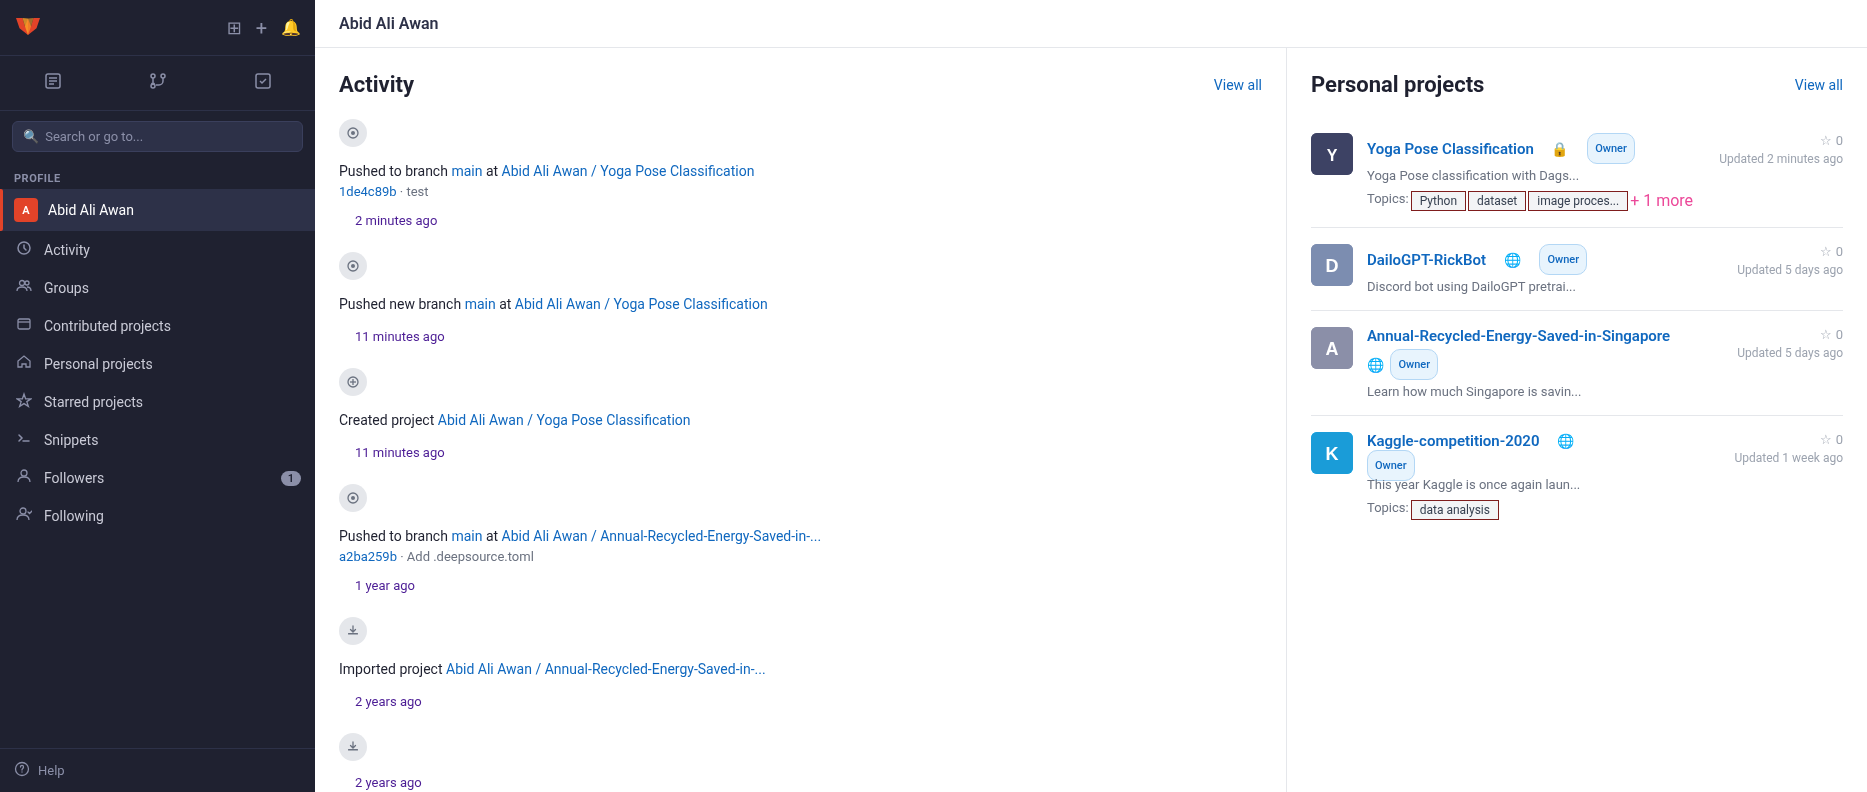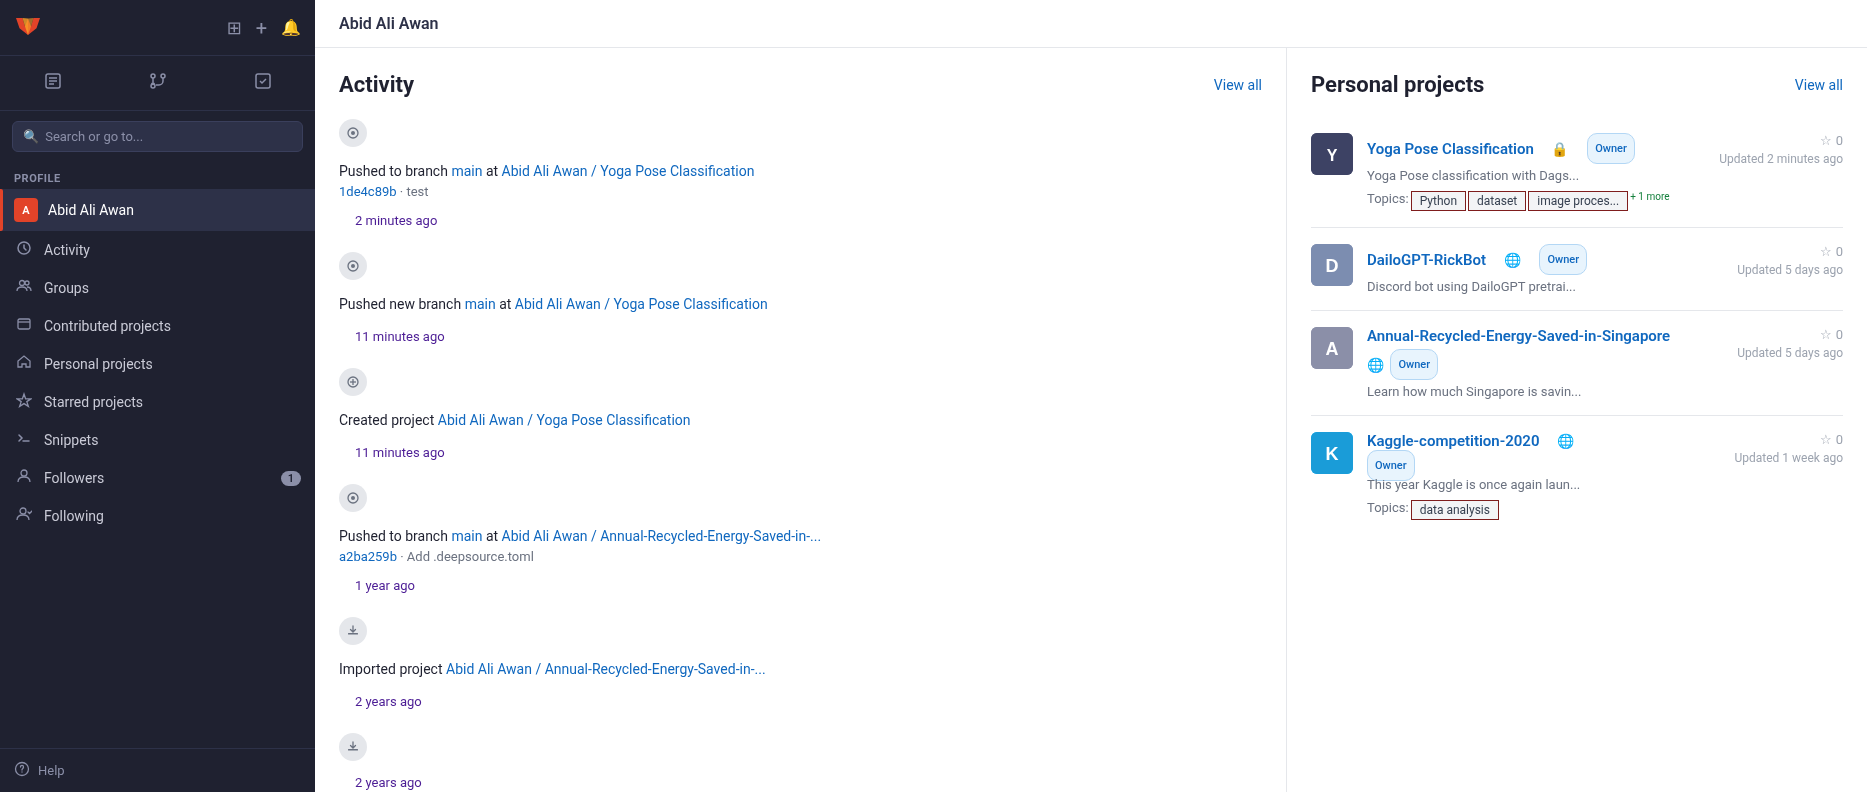--- a/index.html
+++ b/index.html
@@ -298,22 +298,22 @@
     }
     .topic-badge {
       background: #f3f4f6;
       color: #374151;
       border: 1px solid #7f1d1d;
       border-radius: 0;
       font-size: 12px;
       padding: 2px 8px;
     }
     .more-topics {
-      font-size: 10px;
-      color: #15803d;
+      font-size: 16px;
+      color: #ec4899;
     }
     .project-meta {
       display: flex;
       flex-direction: column;
       align-items: flex-end;
       flex-shrink: 0;
       gap: 4px;
     }
     .star-row {
       display: flex;

